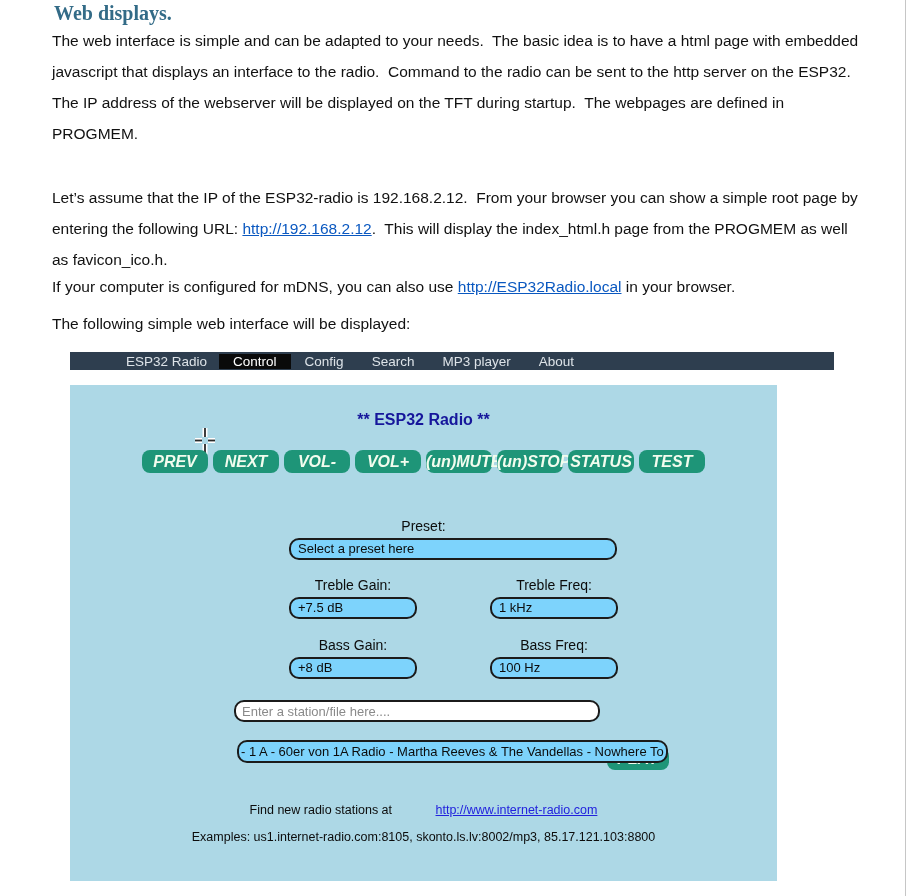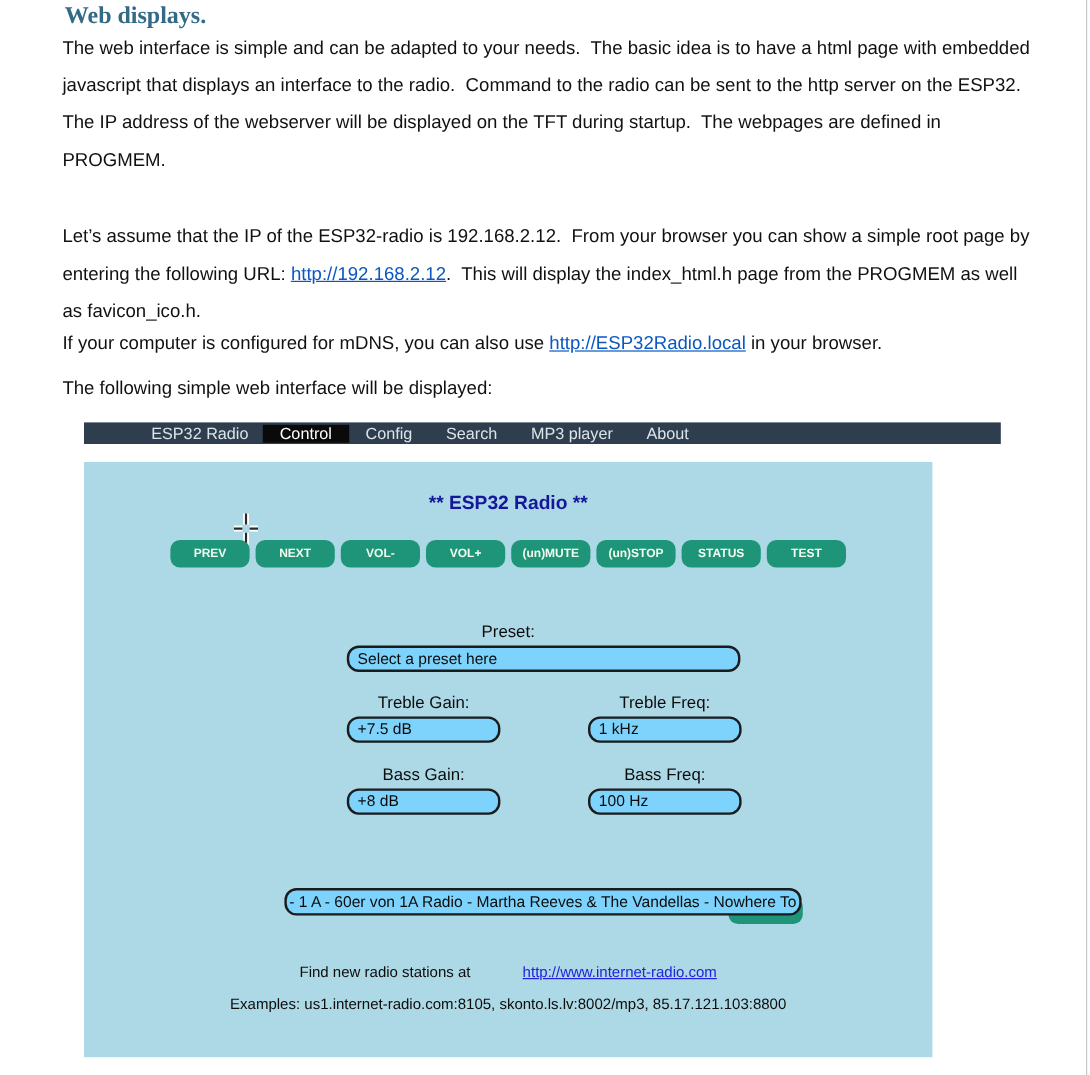--- a/index.html
+++ b/index.html
@@ -28,21 +28,21 @@
   .navitem{padding:0 14px;display:flex;align-items:center;cursor:pointer;}
   .navitem.active{background:var(--navbar-active-bg);color:#fff;}
   .main{position:absolute;left:0;top:33px;width:707px;height:496px;background:var(--shot-bg);}
 
   .ui-title{position:absolute;left:0;top:25px;width:100%;text-align:center;
     font-size:16px;font-weight:bold;color:var(--title-color);line-height:20px;}
   .cursor{position:absolute;left:124px;top:42px;}
 
   .btnrow{position:absolute;left:0;top:65px;width:100%;display:flex;justify-content:center;gap:5px;}
   .tealbtn{width:66px;height:23px;border:none;border-radius:8px;background:var(--button-bg);
-    color:var(--button-text);font-size:10px;font-weight:700;font-family:inherit;cursor:pointer;line-height:23px;padding:0;}
+    color:var(--button-text);font-size:16px;font-weight:700;font-family:inherit;cursor:pointer;line-height:23px;padding:0;font-style:italic;}
 
   .plabel{position:absolute;font-size:14px;color:#0c0c0c;text-align:center;line-height:18px;}
   .pill{position:absolute;height:22px;background:#7dd3fc;border:2px solid var(--border-dark);
     border-radius:10px;font-size:13px;color:#0c0c0c;line-height:18px;padding:0 7px;
     white-space:nowrap;overflow:hidden;cursor:pointer;}
   .preset-label{left:0;top:132px;width:100%;}
   .preset-select{left:219px;top:153px;width:328px;}
   .lab-c1{left:219px;top:191px;width:128px;}
   .lab-c2{left:420px;top:191px;width:128px;}
   .lab-c1b{left:219px;top:251px;width:128px;}
@@ -139,20 +139,21 @@
       <div class="plabel lab-c1">Treble Gain:</div>
       <div class="plabel lab-c2">Treble Freq:</div>
       <div class="pill sel-c1">+7.5 dB</div>
       <div class="pill sel-c2">1 kHz</div>
 
       <div class="plabel lab-c1b">Bass Gain:</div>
       <div class="plabel lab-c2b">Bass Freq:</div>
       <div class="pill sel-c1b">+8 dB</div>
       <div class="pill sel-c2b">100 Hz</div>
 
+      <input class="station-input" type="text" placeholder="Enter a station/file here...." style="">
       <button class="tealbtn play-btn">PLAY</button>
 
       <div class="pill nowplaying">- 1 A - 60er von 1A Radio - Martha Reeves &amp; The Vandellas - Nowhere To R</div>
 
       <div class="findline">
         <span>Find new radio stations at </span><a class="uilink">http://www.internet-radio.com</a>
       </div>
       <div class="examples">Examples: us1.internet-radio.com:8105, skonto.ls.lv:8002/mp3, 85.17.121.103:8800</div>
 
     </div>

